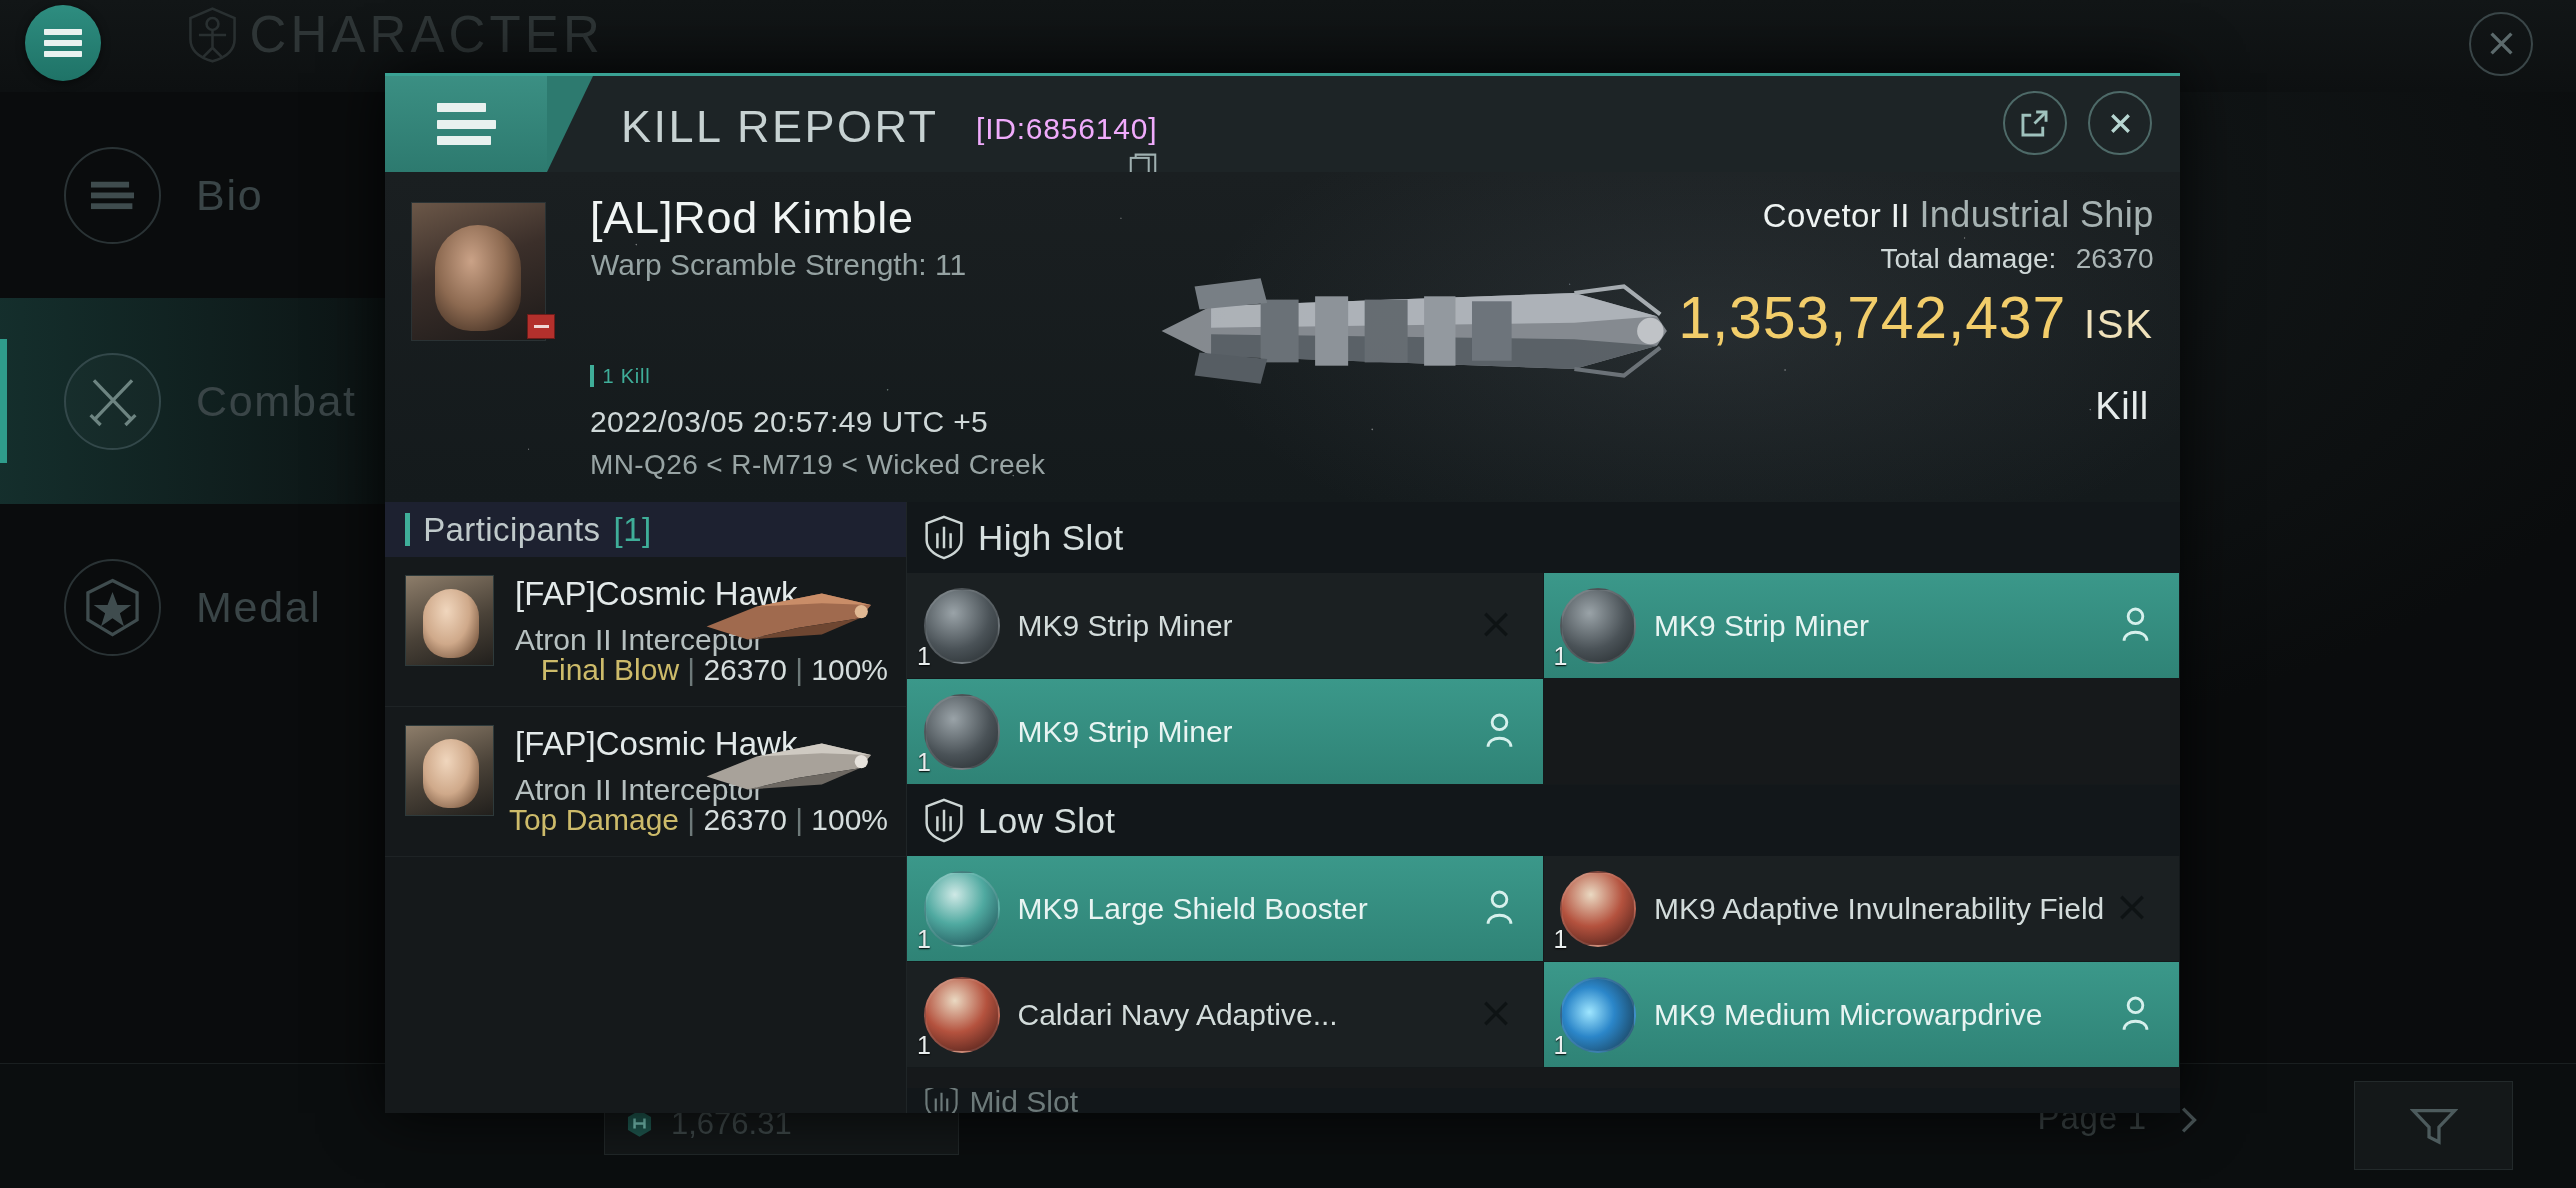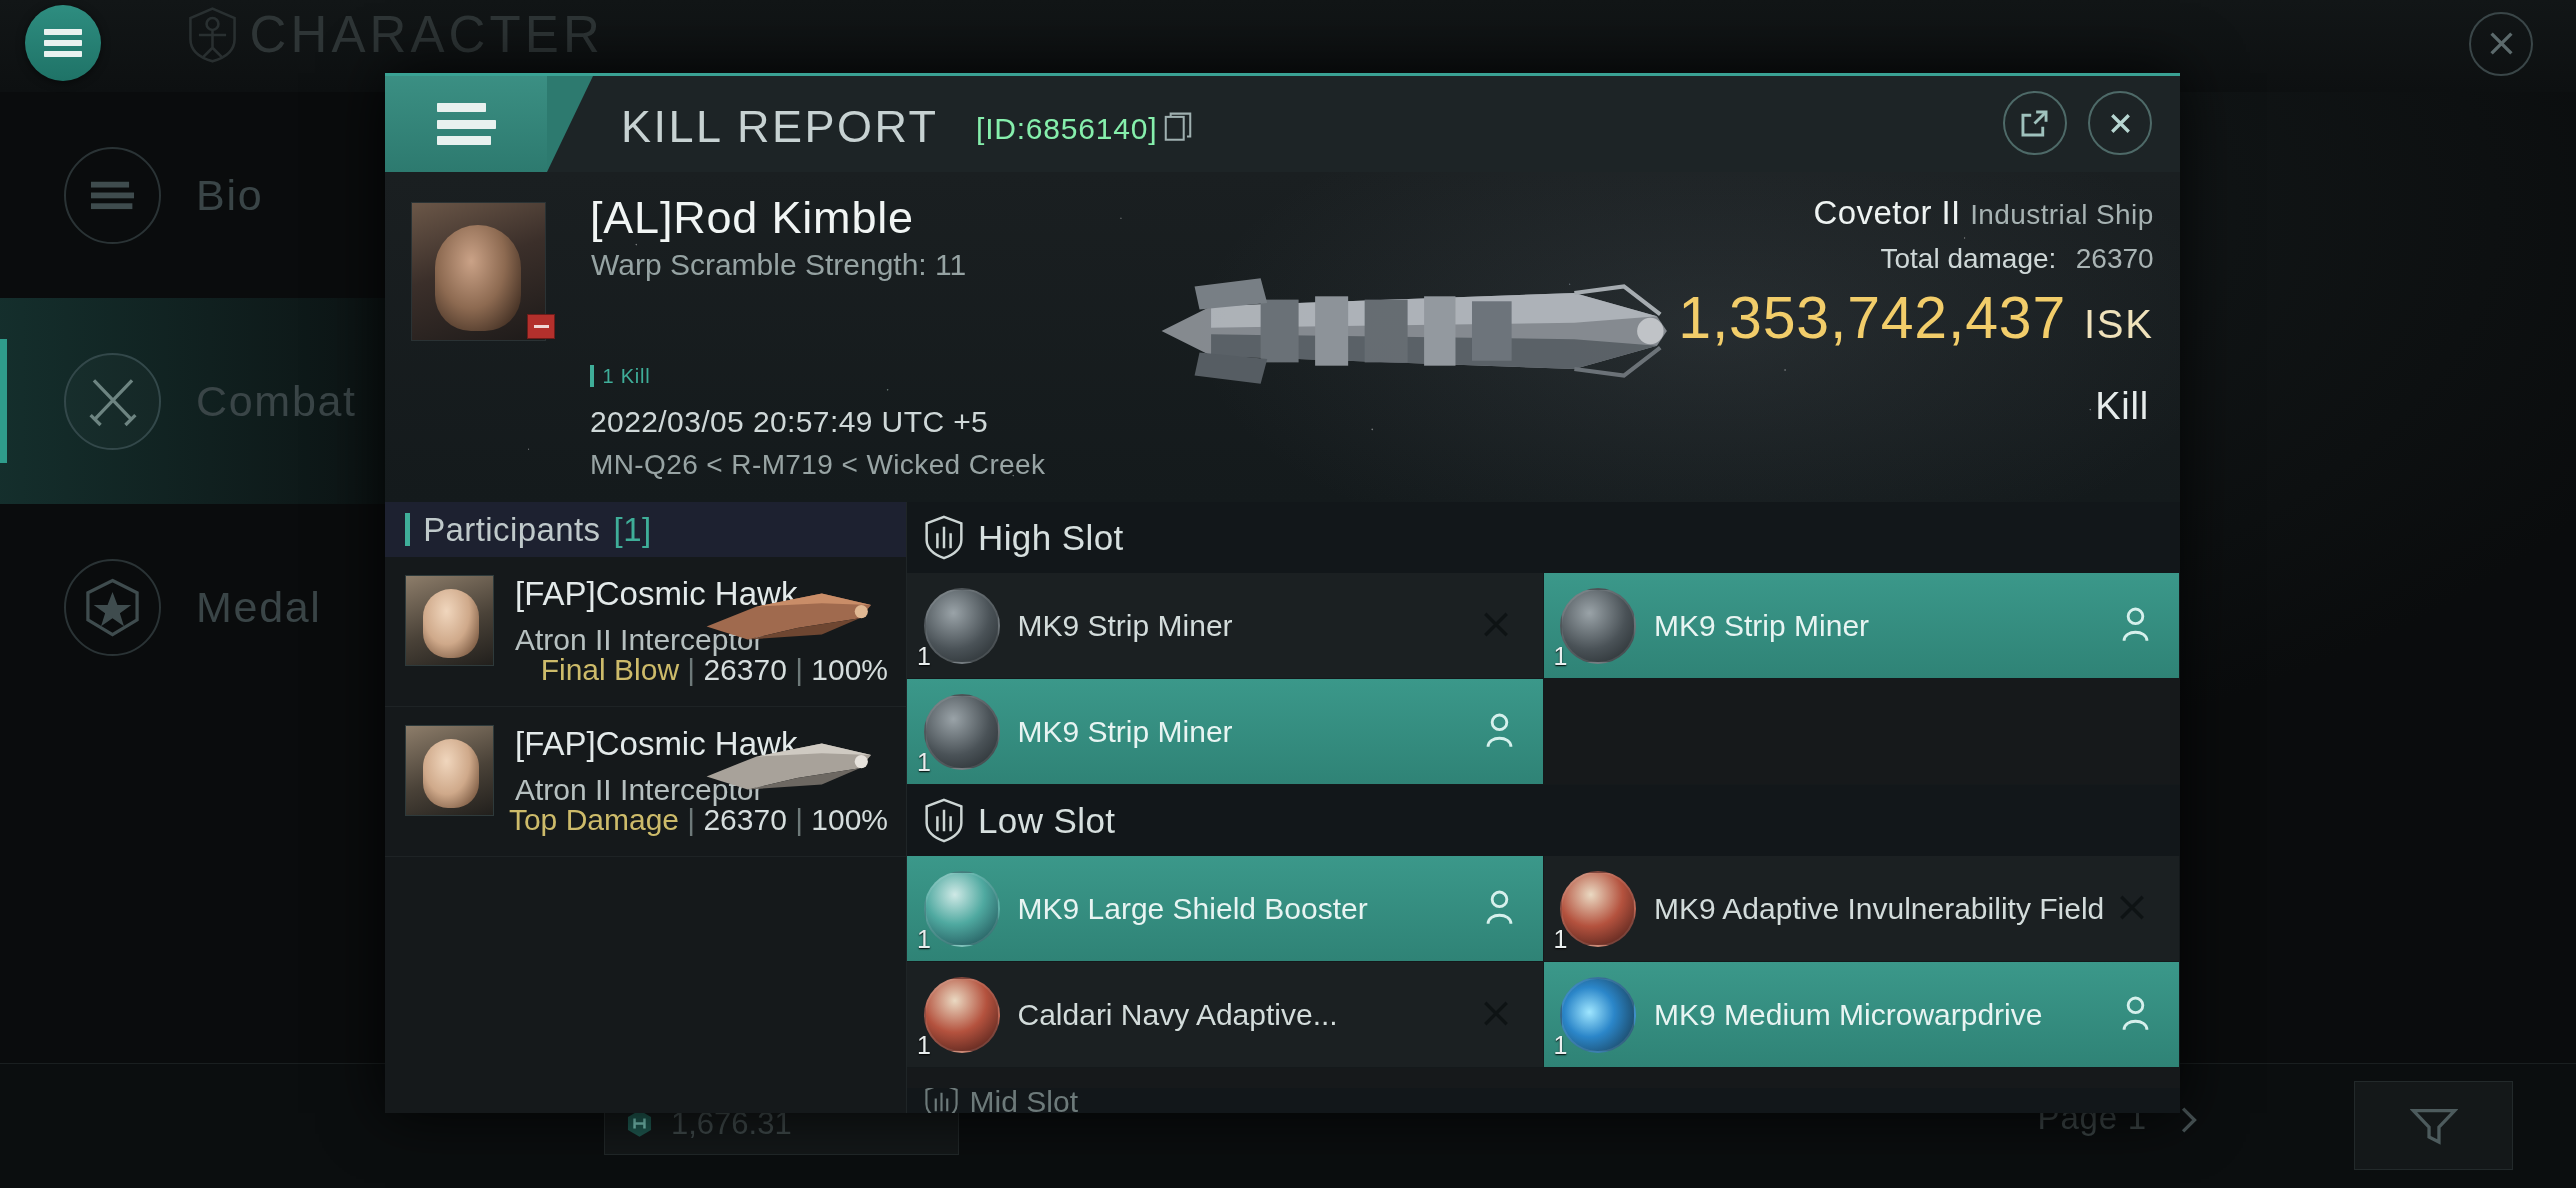--- a/index.html
+++ b/index.html
@@ -113,22 +113,22 @@
   .mh-tab .bars i:nth-child(1){ width: 84%; margin-left:0; }
   .mh-tab .bars i:nth-child(2){ width: 100%; }
   .mh-tab .bars i:nth-child(3){ width: 92%; }
 
   .mh-title {
     position: absolute; left: 236px; top: 25px;
     color: #c7d2d2; font-size: 45px; letter-spacing: 2.5px;
   }
   .mh-id {
     position: absolute; left: 591px; top: 36px;
-    color: #86efac; font-size: 30px; letter-spacing: 0.8px;
-    display: flex; align-items: flex-start; gap: 6.6px;
+    color: #f0abfc; font-size: 30px; letter-spacing: 0.8px;
+    display: flex; align-items: flex-end; gap: 6.6px; flex-direction: column;
   }
   .mh-actions { position: absolute; right: 28px; top: 15px; display: flex; align-items: center; gap: 21.5px; }
   .mh-btn {
     width: 64px; height: 64px; border-radius: 33px; border: 2.5px solid #4e6a68;
     display:flex; align-items:center; justify-content:center; color:#9fc2bd;
   }
   .mh-btn.share { border-color:#4e6a68; }
 
   
   .hero {
@@ -170,21 +170,21 @@
   .victim-name { position:absolute; left: 205px; top: 20px; color:#f1f5f4; font-size: 45px; letter-spacing: 0.8px; }
   .victim-sub  { position:absolute; left: 206px; top: 76px; color:#96a3a3; font-size: 30px; }
   .kill-count  { position:absolute; left: 205px; top: 193px; color:#3fae99; font-size: 20px; letter-spacing:0.8px; }
   .kill-count::before { content:""; display:inline-block; width:4.1px; height:21.5px; background:#3fae99; margin-right:8.3px; vertical-align:-3.3px; }
   .kill-time   { position:absolute; left: 205px; top: 233px; color:#cfd8d8; font-size: 30px; letter-spacing:0.4px; }
   .kill-loc    { position:absolute; left: 205px; top: 277px; color:#98a4a4; font-size: 28px; letter-spacing:0.4px; }
 
   .ship-art { position:absolute; left: 727px; top: 35px; width: 611px; height: 248px; }
 
   .ship-name { position:absolute; right: 26.4px; top: 21.5px; font-size: 33px; color:#eef3f2; letter-spacing:0.4px; }
-  .ship-name .cls { color:#a6b2b2; font-size: 28px; }
+  .ship-name .cls { color:#a6b2b2; font-size: 36px; }
   .tot-dmg { position:absolute; right: 26.4px; top: 71px; font-size: 28px; color:#cfd8d8; }
   .tot-dmg .val { color:#a9b4b4; margin-left: 11.6px; }
   .isk-row { position:absolute; right: 26.4px; top: 112px; display:flex; align-items:baseline; gap: 18px; }
   .isk-val { color:#f2cd6a; font-size: 59px; letter-spacing: 0.8px; text-align: right; }
   .isk-unit { color:#f0e2bb; font-size: 40px; letter-spacing: 1.7px; }
   .kill-tag { position:absolute; right: 31px; top: 213px; color:#e6eceb; font-size: 38px; letter-spacing: 0.8px; }
 
   
   .body-split { display:flex; height: 614px; }
   .left-pane { width: 522px; background:#15191b; border-right: 1.7px solid #1f2527; }

